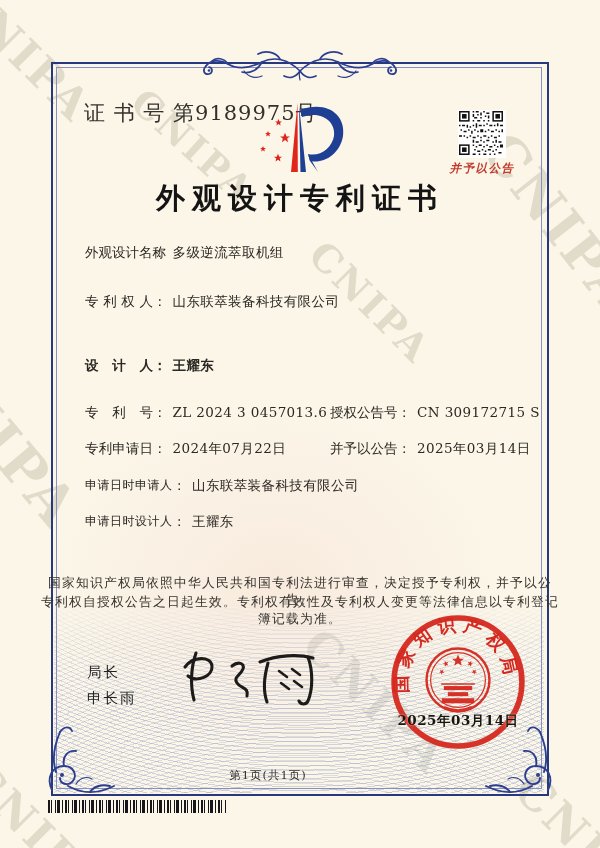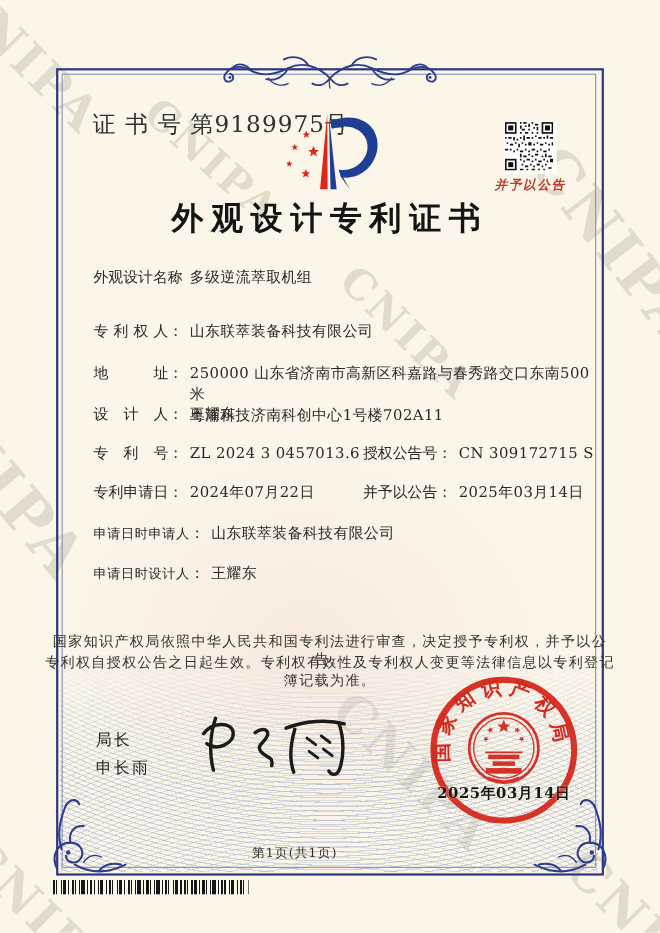--- a/index.html
+++ b/index.html
@@ -158,27 +158,21 @@
   <div class="qr-caption">并予以公告</div>
 
   <div class="title">外观设计专利证书</div>
 
   <div class="row" style="top:243px;">
     <span class="lbl">外观设计名称</span><span class="colon">：</span><span class="val">多级逆流萃取机组</span>
   </div>
   <div class="row" style="top:292px;">
     <span class="lbl">专利权人</span><span class="colon">：</span><span class="val">山东联萃装备科技有限公司</span>
   </div>
-  <div class="row" style="top:331px;">
-    <span class="lbl">地址</span><span class="colon">：</span><span class="val val2line">
-      <span style="display:block;">250000 山东省济南市高新区科嘉路与春秀路交口东南500米</span>
-      <span style="display:block;">粤浦科技济南科创中心1号楼702A11</span>
-    </span>
-  </div>
-  <div class="row" style="top:368px;">
+  <div class="row" style="top:356px;font-weight:bold;">
     <span class="lbl">设计人</span><span class="colon">：</span><span class="val">王耀东</span>
   </div>
   <div class="row" style="top:403px;">
     <span class="lbl">专利号</span><span class="colon">：</span><span class="val">ZL 2024 3 0457013.6</span>
     <span class="rcol">
       <span>授权公告号</span><span class="colon">：</span><span class="val">CN 309172715 S</span>
     </span>
   </div>
   <div class="row" style="top:439px;">
     <span class="lbl">专利申请日</span><span class="colon">：</span><span class="val">2024年07月22日</span>

